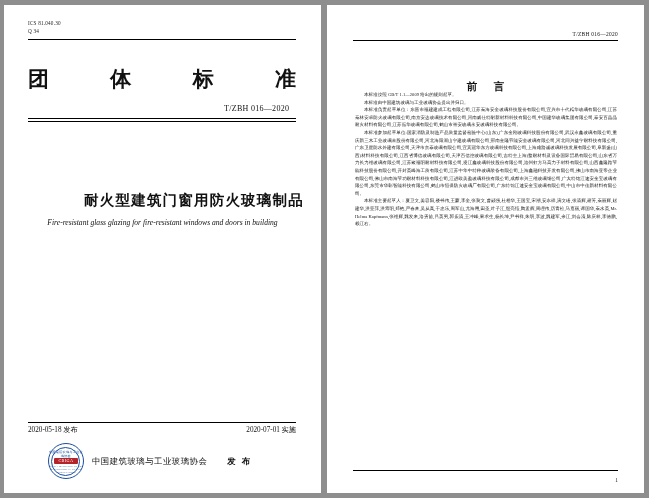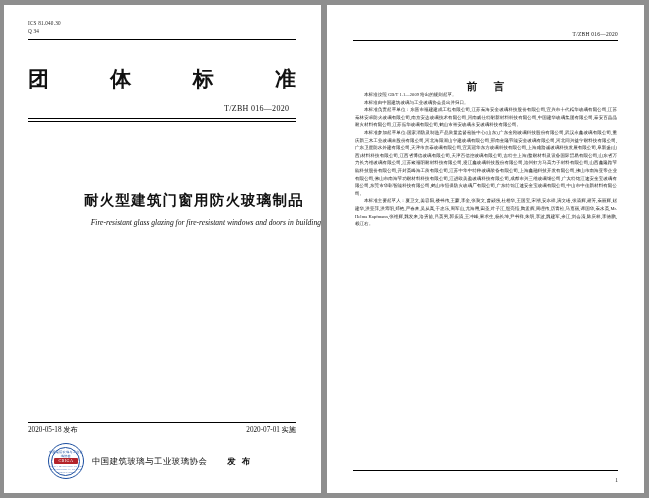--- a/index.html
+++ b/index.html
@@ -109,21 +109,21 @@
     font-size: 14.5px;
     font-weight: bold;
     letter-spacing: 1.2px;
     color: #111;
   }
   .cover-subtitle {
     position: absolute;
     top: 213px;
     left: 0;
     width: 317px;
-    text-align: right;
+    text-align: center;
     font-size: 7.6px;
     font-style: italic;
     color: #111;
   }
 
   .cover-dates {
     position: absolute;
     top: 404px;
     left: 24px;
     width: 268px;

